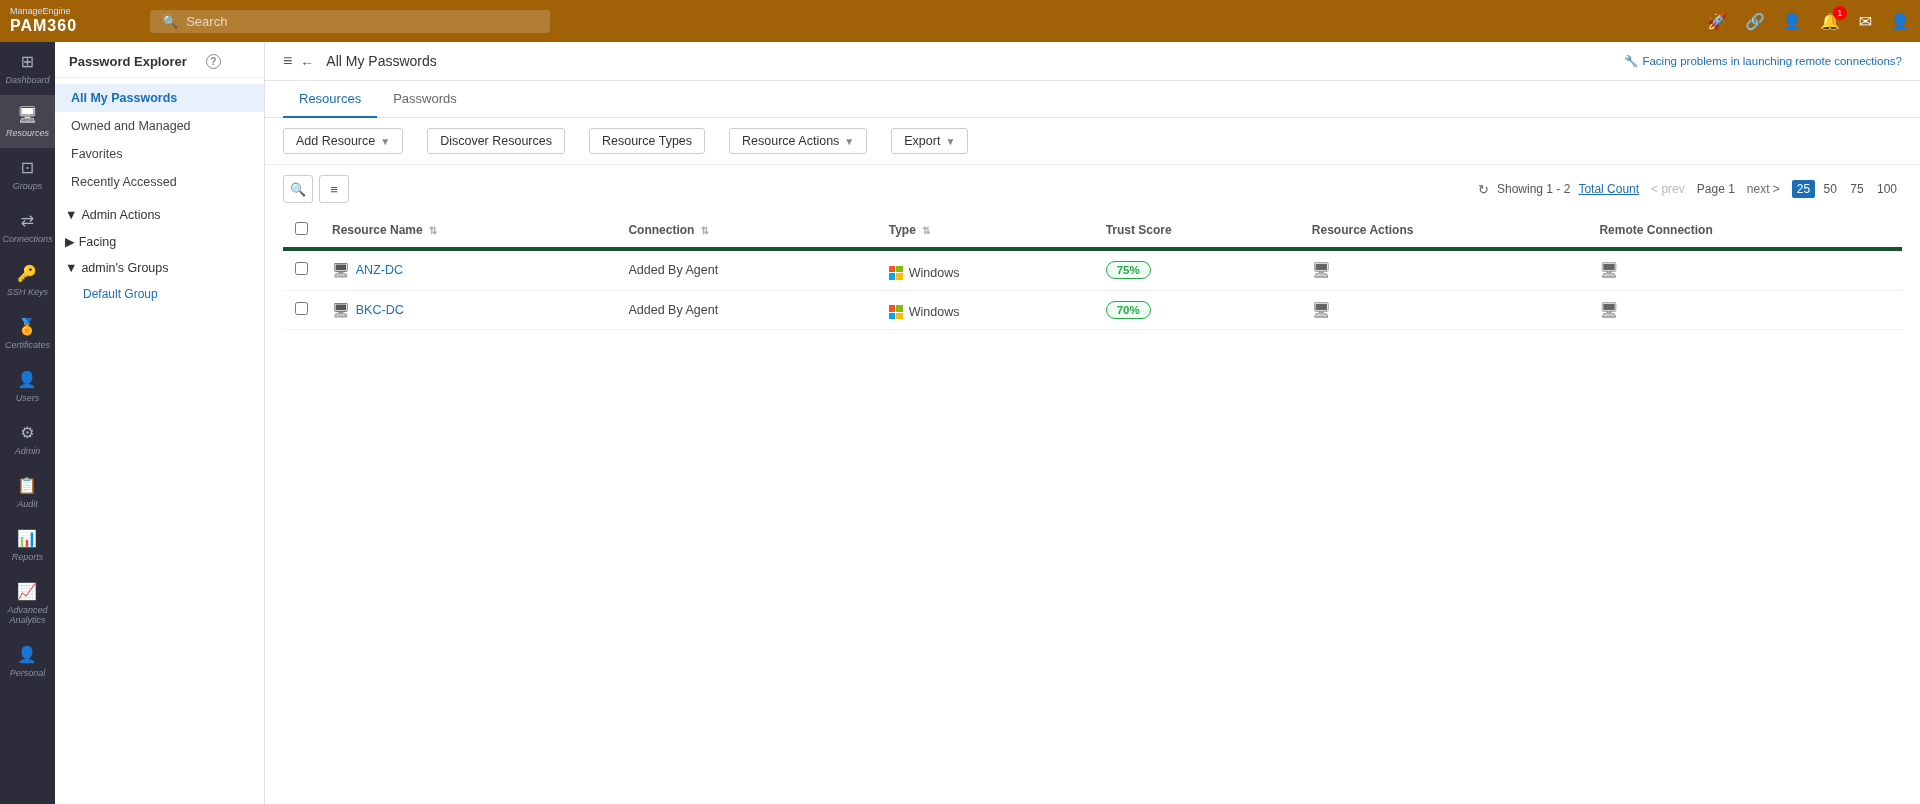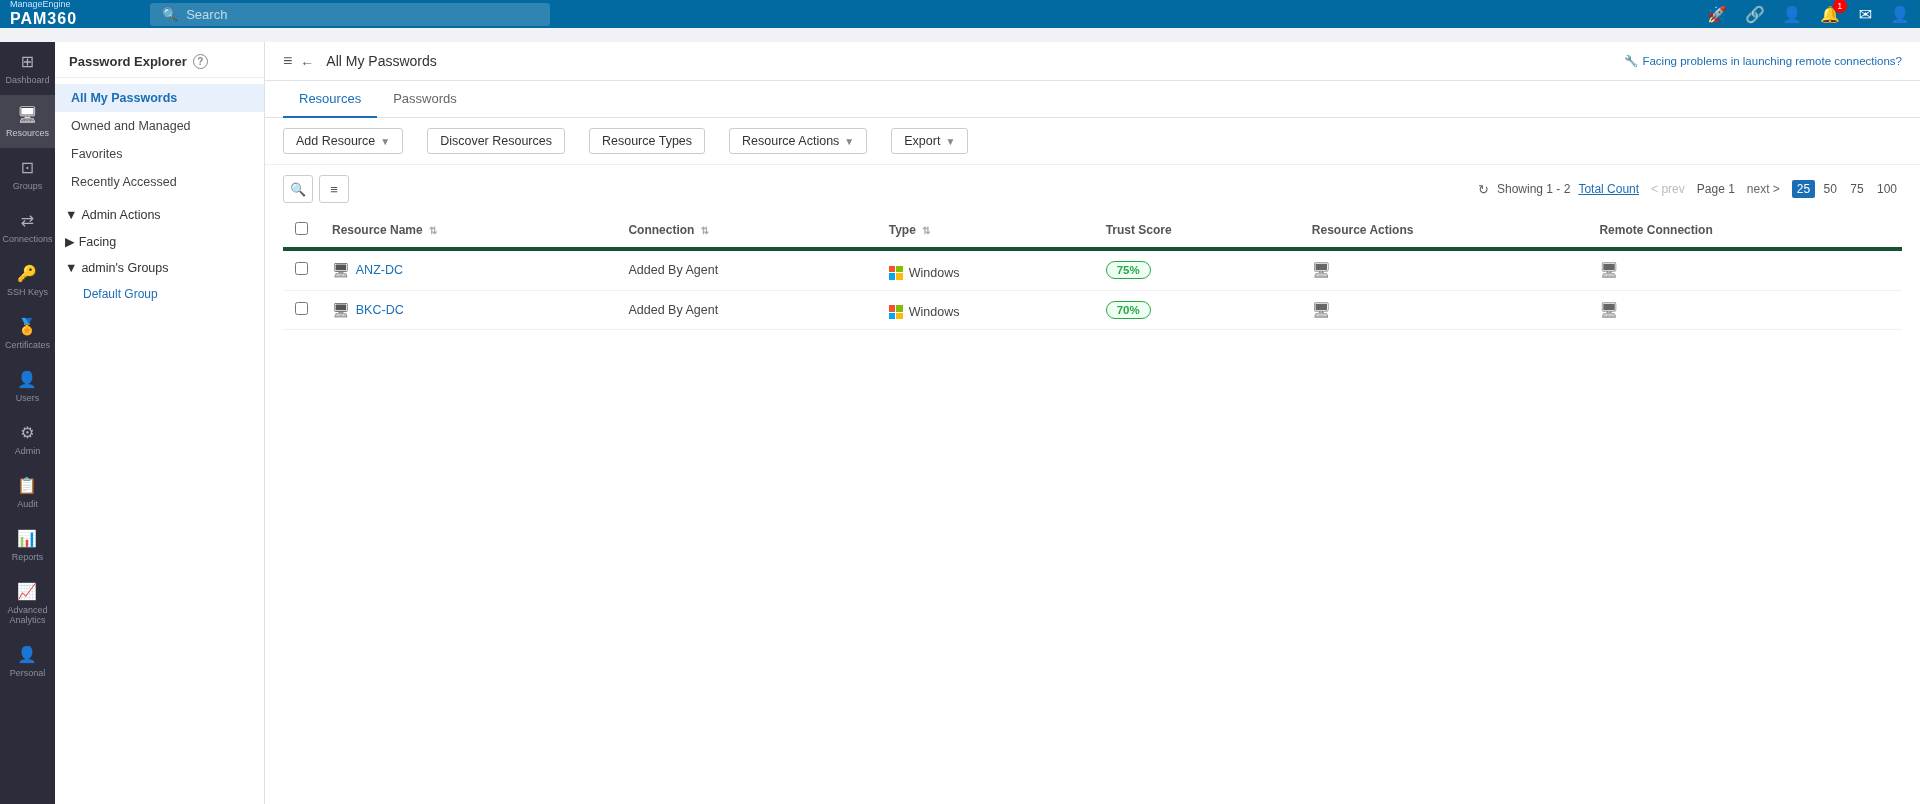--- a/index.html
+++ b/index.html
@@ -2,22 +2,22 @@
 <html><head>
   <meta charset="utf-8">
   <style>
     * { box-sizing: border-box; margin: 0; padding: 0; }
     body { font-family: Arial, sans-serif; font-size: 13px; background: #f0f2f5; overflow: hidden; }
 
     
     .top-nav {
       display: flex;
       align-items: center;
-      background: #0369a1;
-      height: 28px;
+      background: #a16207;
+      height: 42px;
       padding: 0 10px;
       position: fixed;
       top: 0; left: 0; right: 0;
       z-index: 100;
     }
     .top-nav .logo {
       display: flex;
       flex-direction: column;
       color: white;
       margin-right: 20px;
@@ -101,40 +101,40 @@
       align-items: center;
       color: #aab0be;
       padding: 10px 5px;
       cursor: pointer;
       width: 100%;
       text-align: center;
       gap: 2px;
     }
     .sidebar-item.active { background: rgba(255,255,255,0.12); color: white; }
     .sidebar-item .si-icon { font-size: 16px; }
-    .sidebar-item .si-label { font-size: 9px; color: #8a90a0; margin-top: 2px; }
+    .sidebar-item .si-label { font-size: 9px; color: #8a90a0; margin-top: 2px; font-style: italic; }
     .sidebar-item.active .si-label { color: #ccc; }
 
     
     .explorer-panel {
       width: 210px;
       background: white;
       border-right: 1px solid #dde1e7;
       overflow-y: auto;
       flex-shrink: 0;
     }
     .explorer-header {
       display: flex;
       align-items: center;
       padding: 12px 14px 8px;
       font-size: 13px;
       font-weight: bold;
       color: #333;
       border-bottom: 1px solid #eee;
-      gap: 6px;
+      gap: 19px;
     }
     .explorer-header .help-icon {
       display: inline-flex;
       align-items: center;
       justify-content: center;
       width: 15px; height: 15px;
       border-radius: 50%;
       border: 1.5px solid #888;
       font-size: 10px;
       color: #888;

